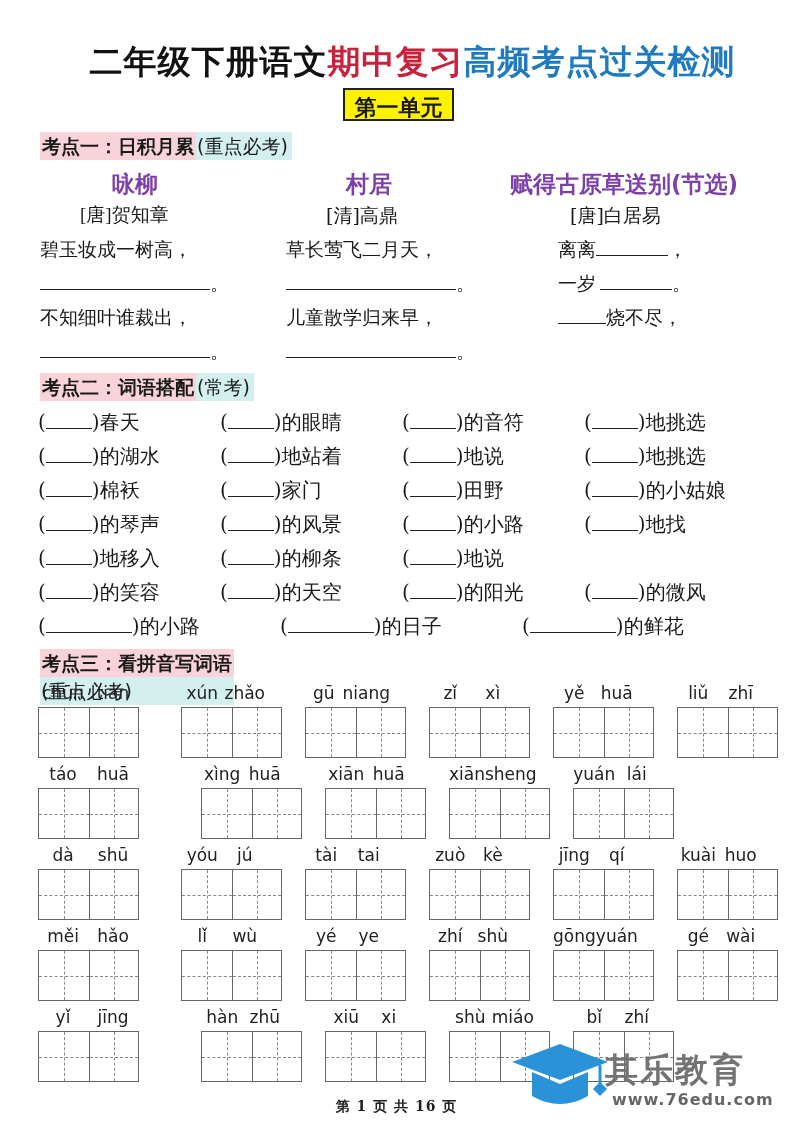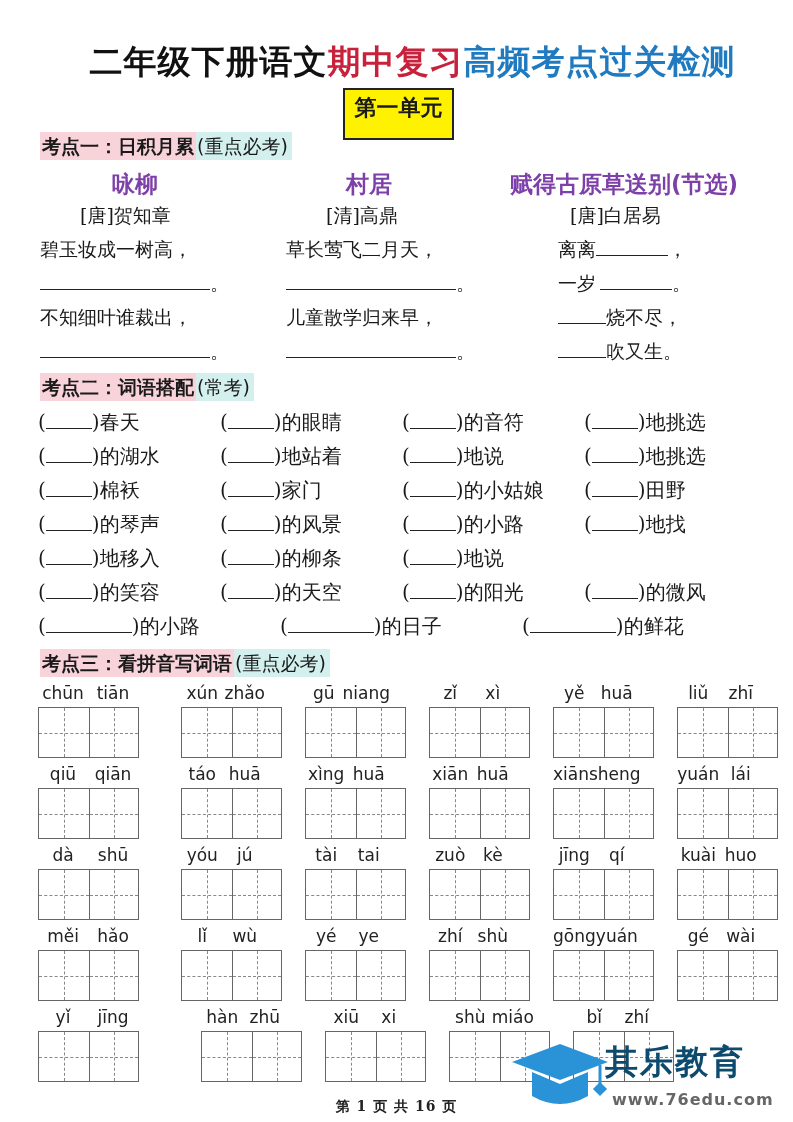--- a/index.html
+++ b/index.html
@@ -9,21 +9,21 @@
   .title {
     position: absolute; top: 40px; left: 16px; width: 793px; text-align: center;
     font-family: Liberation Mono, monospace; font-weight: bold; font-size: 33px; letter-spacing: 1px;
     white-space: nowrap;
   }
   .title .t1 { color: #111111; }
   .title .t2 { color: #c8213b; }
   .title .t3 { color: #1f7ac0; }
 
   .unit {
-    position: absolute; top: 88px; left: 343px; width: 111px; height: 52px;
+    position: absolute; top: 88px; left: 343px; width: 111px; height: 33px;
     background: #fff200; border: 2px solid #222; text-align: center;
     font-family: "DejaVu Sans", sans-serif; font-weight: bold; font-size: 22px; line-height: 36px;
   }
 
   .sec {
     position: absolute; left: 40px; height: 28px; display: flex; font-size: 19px; line-height: 28px;
     font-family: "DejaVu Sans", sans-serif; font-weight: bold;
   }
   .sec .a { background: #f8d3da; padding: 0 2px; }
   .sec .b { background: #d3f0ef; padding: 0 4px 0 1px; font-weight: normal; }
@@ -55,40 +55,40 @@
   .box + .box { border-left: 1.5px solid #666; }
   .box::before { content: ""; position: absolute; left: 50%; top: 0; bottom: 0; border-left: 1px dashed #888; }
   .box::after { content: ""; position: absolute; top: 50%; left: 0; right: 0; border-top: 1px dashed #888; }
 
   .footer {
     position: absolute; top: 1098px; left: 0; width: 793px; text-align: center;
     font-size: 14px; font-weight: bold; color: #222; letter-spacing: 1px;
   }
 
   .watermark { position: absolute; left: 510px; top: 1040px; width: 280px; height: 80px; }
-  .wm-brand { position: absolute; left: 95px; top: 0; font-family: "DejaVu Sans", sans-serif; font-weight: bold; font-size: 33px; color: #0c4a6e; letter-spacing: 2px; white-space: nowrap; }
+  .wm-brand { position: absolute; left: 95px; top: 8px; font-family: "DejaVu Sans", sans-serif; font-weight: bold; font-size: 33px; color: #737373; letter-spacing: 2px; white-space: nowrap; }
   .wm-url { position: absolute; left: 102px; top: 50px; font-family: "DejaVu Sans", sans-serif; font-weight: bold; font-size: 16px; color: #666; letter-spacing: 1px; }
 </style>
 </head>
 <body>
 
 <div class="title">
   <span class="t1">二年级下册语文</span><span class="t2">期中复习</span><span class="t3">高频考点过关检测</span>
 </div>
 
 <div class="unit">第一单元</div>
 
 <div class="sec" style="top:132px;">
   <span class="a">考点一：日积月累</span>
     <span class="b">(重点必考)</span>
 </div>
 
 <div class="poem" style="left:40px; width:230px;">
   <div class="ptitle" style="padding-left:72px;">咏柳</div>
-  <div class="author" style="padding-left:40px;">[唐]贺知章</div>
+  <div class="author" style="padding-left:40px;font-family:Liberation Serif, serif;">[唐]贺知章</div>
   <div class="line">碧玉妆成一树高，</div>
   <div class="line"><span class="blank" style="width:170px;"></span><span>。</span></div>
   <div class="line">不知细叶谁裁出，</div>
   <div class="line"><span class="blank" style="width:170px;"></span><span>。</span></div>
 </div>
 
 <div class="poem" style="left:286px; width:230px;">
   <div class="ptitle" style="padding-left:60px;">村居</div>
   <div class="author" style="padding-left:40px;">[清]高鼎</div>
   <div class="line">草长莺飞二月天，</div>
@@ -96,21 +96,20 @@
   <div class="line">儿童散学归来早，</div>
   <div class="line"><span class="blank" style="width:170px;"></span><span>。</span></div>
 </div>
 
 <div class="poem" style="left:510px; width:260px;">
   <div class="ptitle" style="padding-left:0px;">赋得古原草送别(节选)</div>
   <div class="author" style="padding-left:60px;">[唐]白居易</div>
   <div class="line" style="padding-left:48px;"><span>离离</span><span class="blank" style="width:72px;"></span><span>，</span></div>
   <div class="line" style="padding-left:48px;"><span>一岁</span><span class="blank" style="width:72px; margin-left:4px;"></span><span>。</span></div>
   <div class="line" style="padding-left:48px;"><span class="blank" style="width:48px;"></span><span>烧不尽，</span></div>
-  <div class="line" style="padding-left:48px;"><span class="blank" style="width:48px;"></span><span>吹又生。</span></div>
 </div>
 
 <div class="sec" style="top:373px;">
   <span class="a">考点二：词语搭配</span>
     <span class="b">(常考)</span>
 </div>
 
 <div class="coll">
   <div class="coll-row">
     <div class="coll-item">(<span class="bl"></span>)<span>春天</span></div>
@@ -120,22 +119,22 @@
   </div>
   <div class="coll-row">
     <div class="coll-item">(<span class="bl"></span>)<span>的湖水</span></div>
     <div class="coll-item">(<span class="bl"></span>)<span>地站着</span></div>
     <div class="coll-item">(<span class="bl"></span>)<span>地说</span></div>
     <div class="coll-item">(<span class="bl"></span>)<span>地挑选</span></div>
   </div>
   <div class="coll-row">
     <div class="coll-item">(<span class="bl"></span>)<span>棉袄</span></div>
     <div class="coll-item">(<span class="bl"></span>)<span>家门</span></div>
+    <div class="coll-item">(<span class="bl"></span>)<span>田野</span></div>
     <div class="coll-item">(<span class="bl"></span>)<span>的小姑娘</span></div>
-    <div class="coll-item">(<span class="bl"></span>)<span>田野</span></div>
   </div>
   <div class="coll-row">
     <div class="coll-item">(<span class="bl"></span>)<span>的琴声</span></div>
     <div class="coll-item">(<span class="bl"></span>)<span>的风景</span></div>
     <div class="coll-item">(<span class="bl"></span>)<span>的小路</span></div>
     <div class="coll-item">(<span class="bl"></span>)<span>地找</span></div>
   </div>
   <div class="coll-row">
     <div class="coll-item">(<span class="bl"></span>)<span>地移入</span></div>
     <div class="coll-item">(<span class="bl"></span>)<span>的柳条</span></div>
@@ -147,21 +146,21 @@
     <div class="coll-item">(<span class="bl"></span>)<span>的阳光</span></div>
     <div class="coll-item">(<span class="bl"></span>)<span>的微风</span></div>
   </div>
   <div class="coll-row last">
     <div class="coll-item">(<span class="bl"></span>)<span>的小路</span></div>
     <div class="coll-item">(<span class="bl"></span>)<span>的日子</span></div>
     <div class="coll-item">(<span class="bl"></span>)<span>的鲜花</span></div>
   </div>
 </div>
 
-<div class="sec" style="top:649px;">
+<div class="sec" style="top:649px;flex-direction:column;">
   <span class="a">考点三：看拼音写词语</span>
     <span class="b">(重点必考)</span>
 </div>
 
 <div class="pgrid" id="pgrid">
     <div class="prow">
       <div class="pcell">
         <div class="py">
           <span>chūn</span>
           <span>tiān</span>
@@ -216,30 +215,20 @@
           <span>liǔ</span>
           <span>zhī</span>
         </div>
         <div class="boxes">
           <div class="box"></div>
           <div class="box"></div>
         </div>
       </div>
     </div>
     <div class="prow">
-      <div class="pcell">
-        <div class="py">
-          <span>qiū</span>
-          <span>qiān</span>
-        </div>
-        <div class="boxes">
-          <div class="box"></div>
-          <div class="box"></div>
-        </div>
-      </div>
       <div class="pcell">
         <div class="py">
           <span>táo</span>
           <span>huā</span>
         </div>
         <div class="boxes">
           <div class="box"></div>
           <div class="box"></div>
         </div>
       </div>

